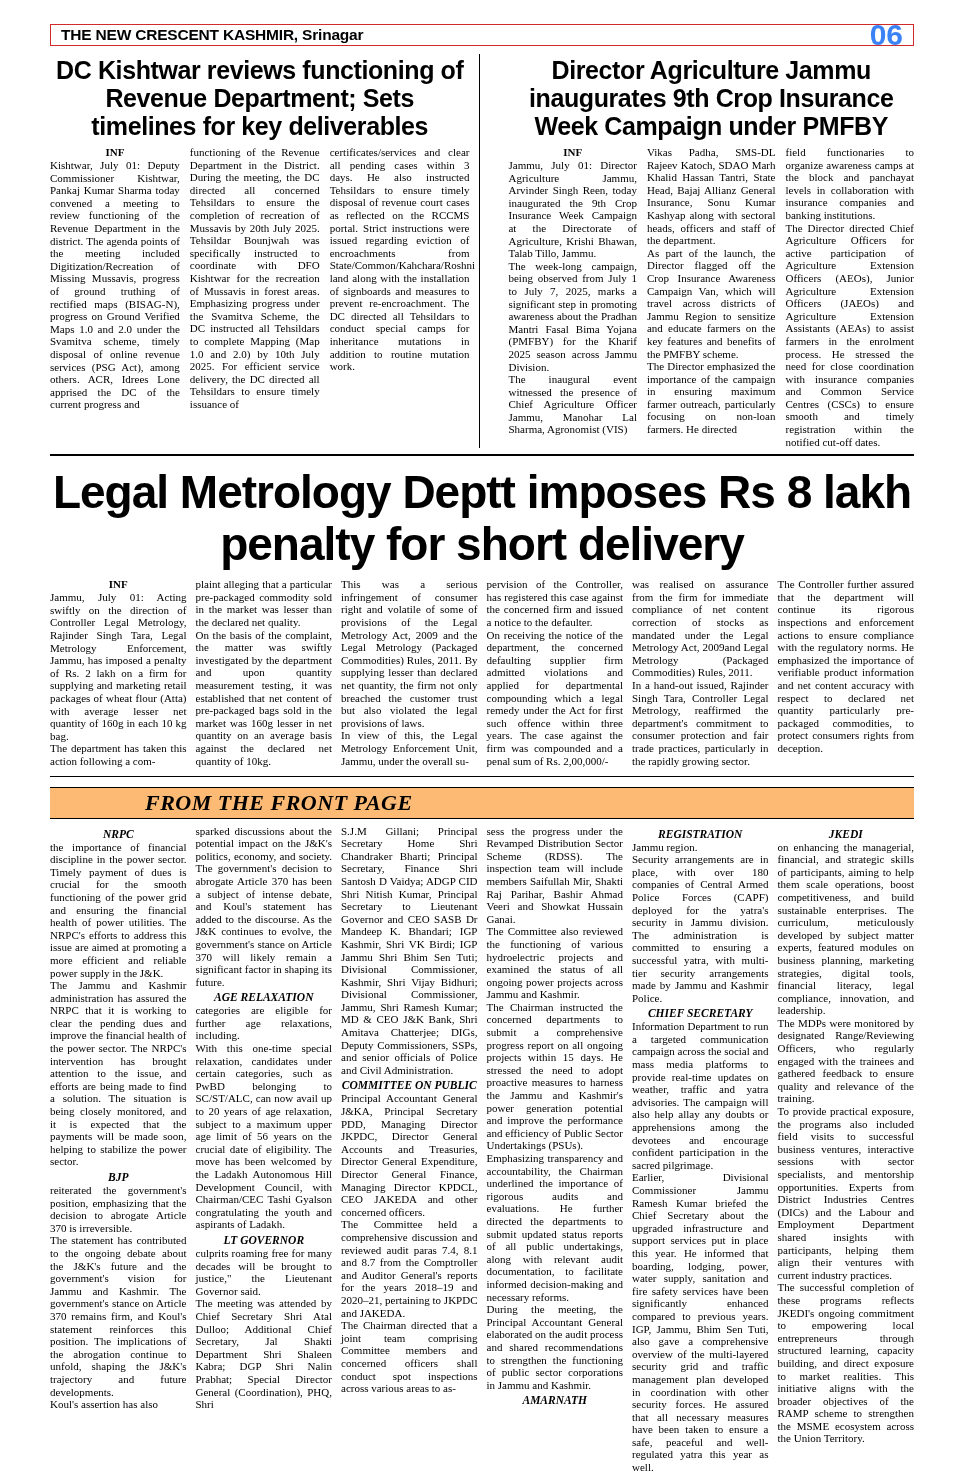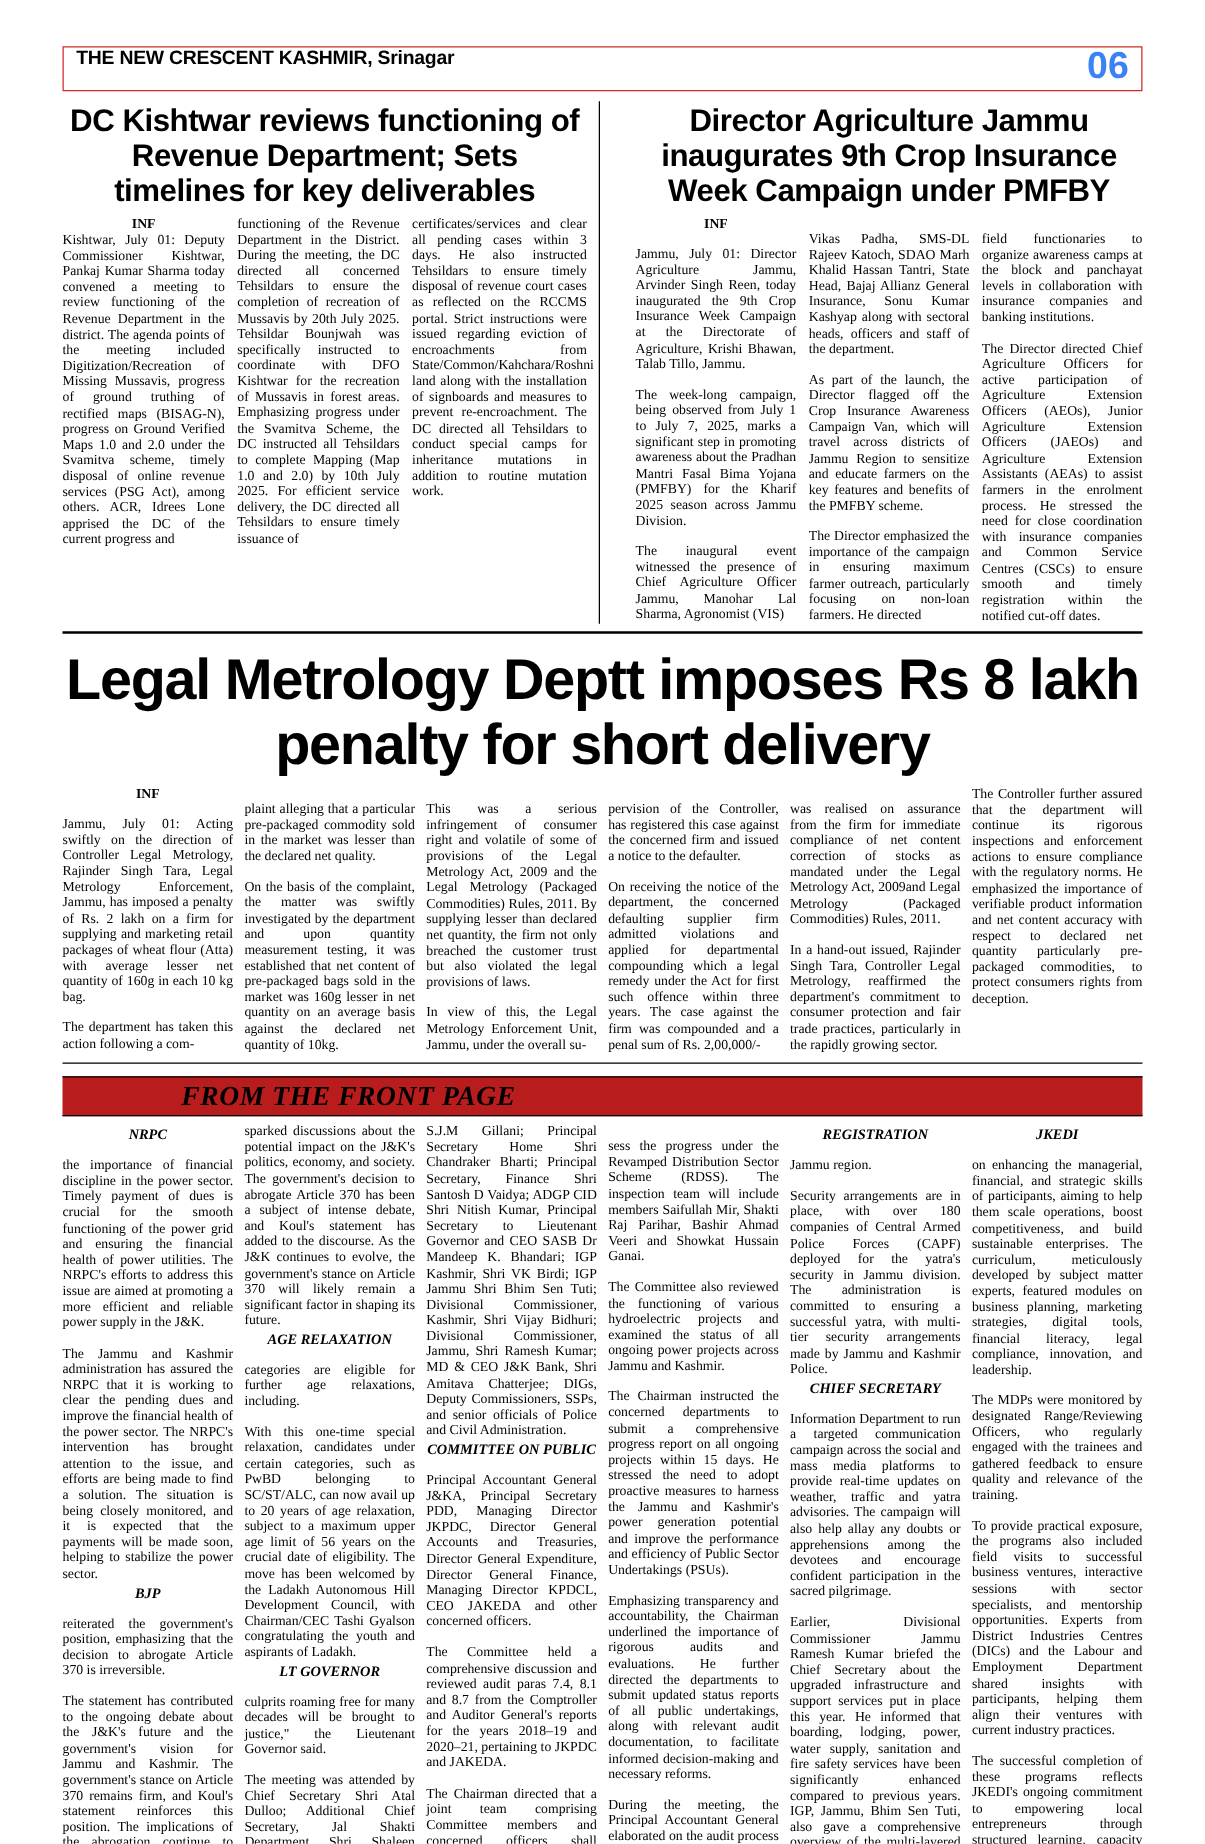--- a/index.html
+++ b/index.html
@@ -16,25 +16,25 @@
   }
   .page {
     width: 964px;
     height: 1475px;
     position: relative;
     box-sizing: border-box;
     padding: 0;
   }
   
   .masthead {
-    margin: 37px 50px 0 50px;
+    margin: 24px 50px 0 50px;
     border: 1.5px solid #d02a2a;
-    height: 36px;
-    display: flex;
-    align-items: flex-start;
+    height: 22px;
+    display: flex;
+    align-items: center;
     justify-content: space-between;
     padding: 0 10px;
     box-sizing: border-box;
   }
   .masthead-title {
     font-family: "Liberation Sans", sans-serif;
     font-weight: bold;
     font-size: 15.5px;
     letter-spacing: -0.2px;
   }
@@ -48,21 +48,21 @@
   
   .col-text {
     font-size: 11px;
     line-height: 12.6px;
     text-align: justify;
     text-justify: inter-word;
     hyphens: auto;
     -webkit-hyphens: auto;
   }
   .col-text p {
-    margin: 12px 0 0 0;
+    margin: 0 0 0 0;
     text-indent: 0;
   }
   .byline {
     text-align: center;
     font-weight: bold;
     font-size: 11px;
     margin-bottom: 1px;
   }
   
   .top-section {
@@ -118,21 +118,21 @@
     font-weight: bold;
     font-size: 46px;
     line-height: 52px;
     text-align: center;
     letter-spacing: -1px;
     margin: 10px 50px 8px 50px;
   }
   
   .band {
     margin: 10px 50px 0 50px;
-    background: #b91c1c;
+    background: #fdba74;
     border-top: 1px solid #000;
     border-bottom: 1px solid #000;
     height: 30px;
     display: flex;
     align-items: center;
   }
   .band-title {
     font-family: "Liberation Serif", serif;
     font-style: italic;
     font-weight: bold;

